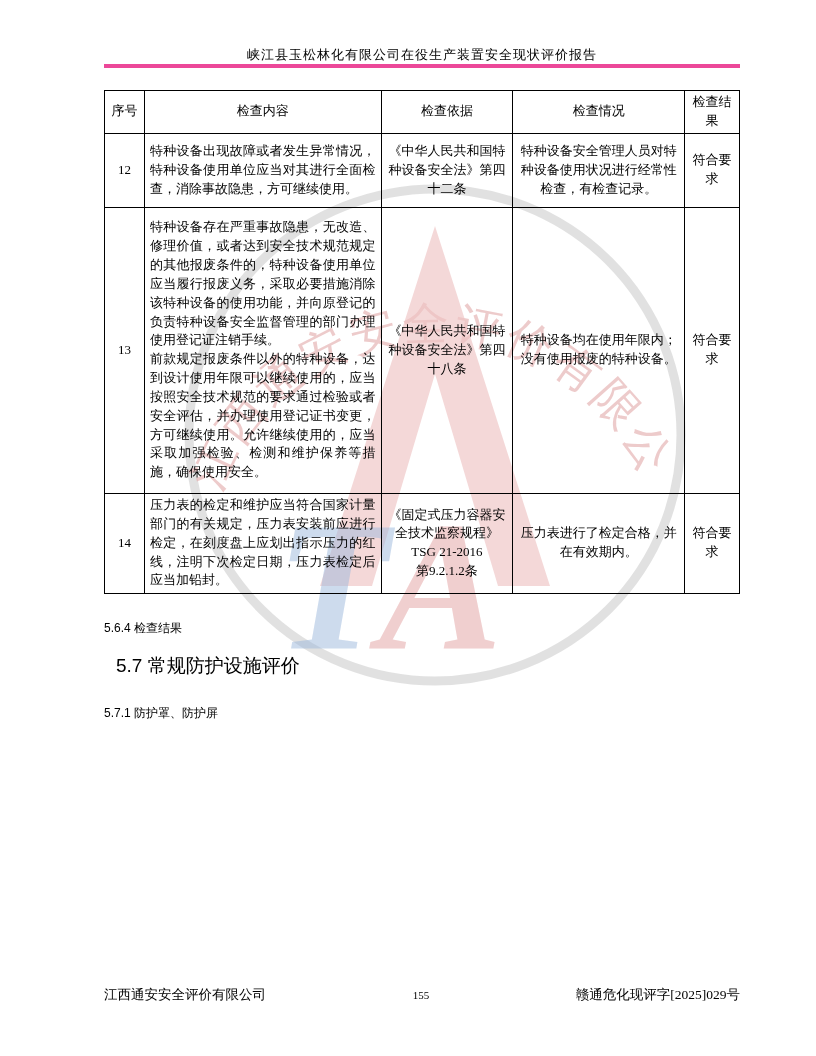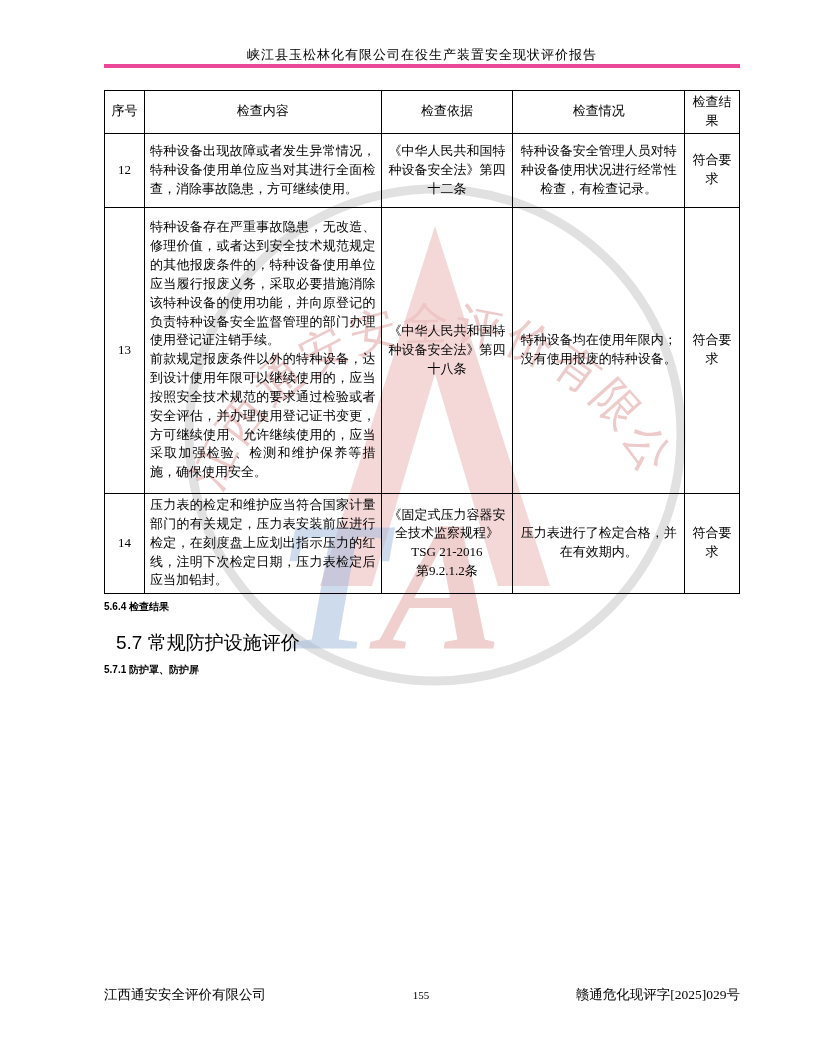--- a/index.html
+++ b/index.html
@@ -38,21 +38,21 @@
   tr.r-13 { height:286px; }
   tr.r-14 { height:100px; }
   td.c-content { text-align:justify; padding:2px 5px;margin-left:48px; }
   .pre { white-space:pre-line; }
   .para {
     font-size:16px; line-height:1.8; text-indent:2em;
     text-align:justify; margin-top:9px;
   }
   .h-sub {
     font-family:"Liberation Sans","DejaVu Sans",sans-serif;
-    font-weight:bold; font-size:10px; margin:6px 0 5px;
+    font-weight:normal; font-size:12px; margin:26px 0 5px;
   }
   .h-main {
     font-family:"Liberation Sans","DejaVu Sans",sans-serif;
     font-weight:normal; font-size:19px; margin:16px 12px 7px;
   }
   .footer {
     position:absolute; left:104px; width:636px; bottom:52px;
     display:flex; justify-content:space-between; align-items:baseline;
     font-size:13.5px; z-index:1;
   }

